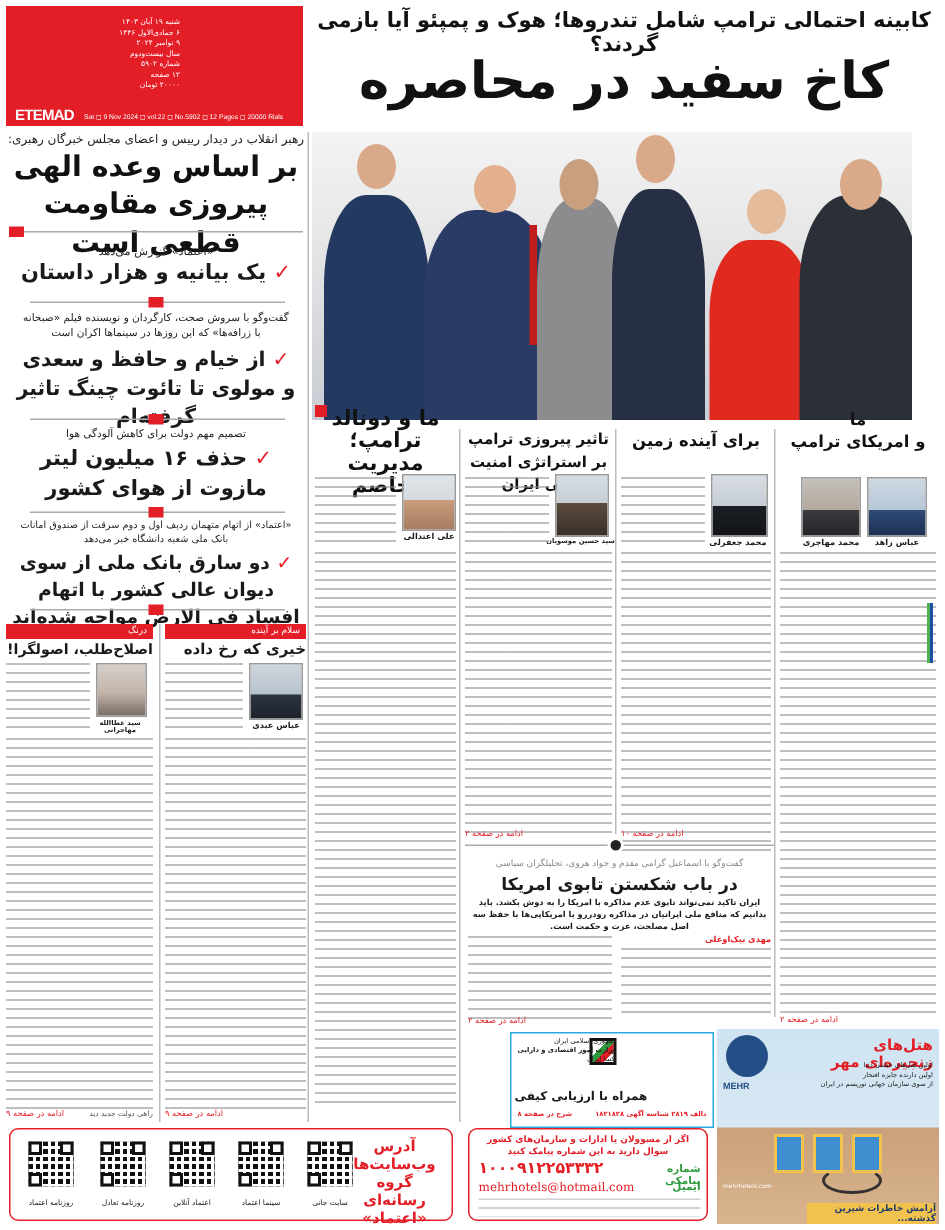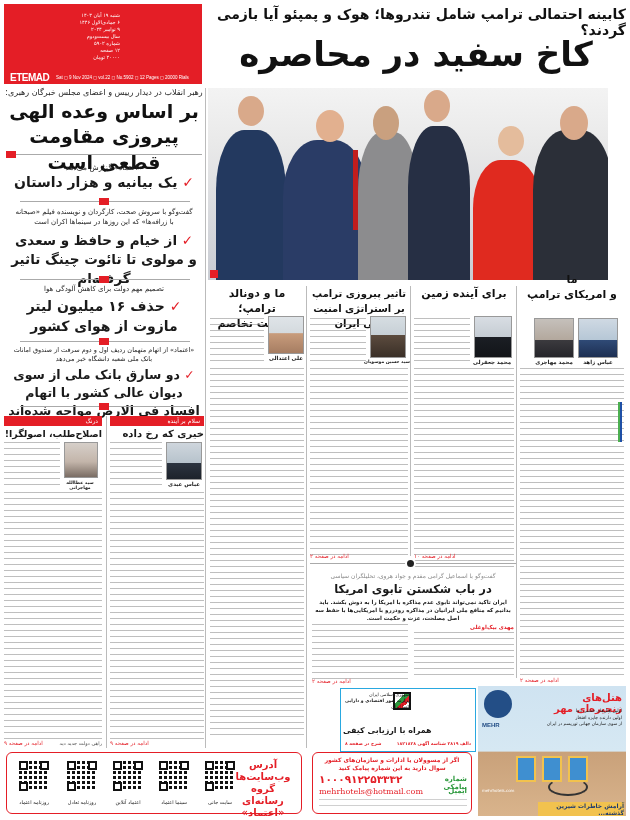--- a/index.html
+++ b/index.html
@@ -6,21 +6,21 @@
 body{width:630px;height:820px;background:#fff;font-family:"DejaVu Sans",sans-serif;position:relative;overflow:hidden;color:#1a1a1a}
 .abs{position:absolute}
 
 #masthead{left:4px;top:4px;width:198px;height:80px;background:#e41e26}
 #logo{left:10px;top:2px;width:180px;height:66px;color:#fff;font-family:"DejaVu Serif",serif;font-size:58px;font-weight:bold;text-align:center;line-height:66px;letter-spacing:-4px;direction:rtl}
 #date-block{left:60px;top:8px;width:56px;font-size:5px;line-height:7px;color:#fff;direction:rtl;text-align:right}
 #date-block div{white-space:nowrap}
 #etemad-latin{left:6px;top:68px;color:#fff;font-size:10px;font-weight:bold;font-family:Liberation Sans, sans-serif;letter-spacing:-0.5px}
 #issue-line{left:52px;top:71px;color:#fff;font-size:4.5px;white-space:nowrap;font-family:"Liberation Sans",sans-serif}
 
-#kicker{left:206px;top:6px;width:420px;font-size:14px;font-weight:bold;direction:rtl;color:#111}
+#kicker{left:206px;top:6px;width:420px;text-align:center;font-size:14px;font-weight:bold;direction:rtl;color:#111}
 #main-headline{left:206px;top:28px;width:420px;text-align:center;font-size:34px;font-weight:900;direction:rtl;color:#111;letter-spacing:-1px;line-height:52px}
 
 #photo{left:208px;top:88px;width:400px;height:192px;background:linear-gradient(180deg,#f3f3f3 0%,#e9e9e9 30%,#c9ccd3 100%);overflow:hidden}
 .fig{position:absolute;bottom:0;border-radius:40% 40% 0 0}
 .head{position:absolute;border-radius:50%;background:#d9a98a}
 #photo-badge{left:210px;top:270px;width:8px;height:8px;background:#e41e26}
 
 .lcol{left:4px;width:200px;direction:rtl;text-align:center}
 .subtitle{font-size:7.5px;color:#222}
 .bighead{font-weight:900;color:#111}
@@ -162,21 +162,21 @@
     <div>بر استراتژی امنیت ملی ایران</div>
 </div>
 <div class="abs portrait" style="left:370px;top:316px;width:36px;height:42px;background:linear-gradient(180deg,#d6dde2 0%,#c7d0d6 45%,#5b4b3e 46%,#3a2f27 100%)"></div>
 <div class="abs pname" style="left:364px;top:359px;width:46px;font-size:4.5px">سید حسین موسویان</div>
 <div class="abs txt" style="left:310px;top:318px;width:56px;height:46px"></div>
 <div class="abs txt" style="left:310px;top:368px;width:98px;height:188px"></div>
 <div class="abs redlink" style="left:310px;top:553px;width:60px;text-align:left">ادامه در صفحه ۲</div>
 
 <div class="abs vline" style="left:306px;top:286px;height:462px"></div>
 
-<div class="abs coltitle" style="left:210px;top:286px;width:94px;font-size:11px">
+<div class="abs coltitle" style="left:210px;top:272px;width:94px;font-size:14px">
   <div>ما و دونالد ترامپ؛</div>
     <div>مدیریت تخاصم</div>
 </div>
 <div class="abs portrait" style="left:268px;top:316px;width:36px;height:38px;background:linear-gradient(180deg,#dfe4e8 0%,#d4dade 45%,#c89c7c 46%,#a67d62 100%)"></div>
 <div class="abs pname" style="left:264px;top:355px;width:44px">علی اعتدالی</div>
 <div class="abs txt" style="left:210px;top:318px;width:54px;height:46px"></div>
 <div class="abs txt" style="left:210px;top:368px;width:94px;height:372px"></div>
 
 <div class="abs" style="left:310px;top:563px;width:206px;height:1px;background:#aaa"></div>
 <div class="abs" style="left:405px;top:558px;width:11px;height:11px;border-radius:50%;background:#222;border:2px solid #fff"></div>

